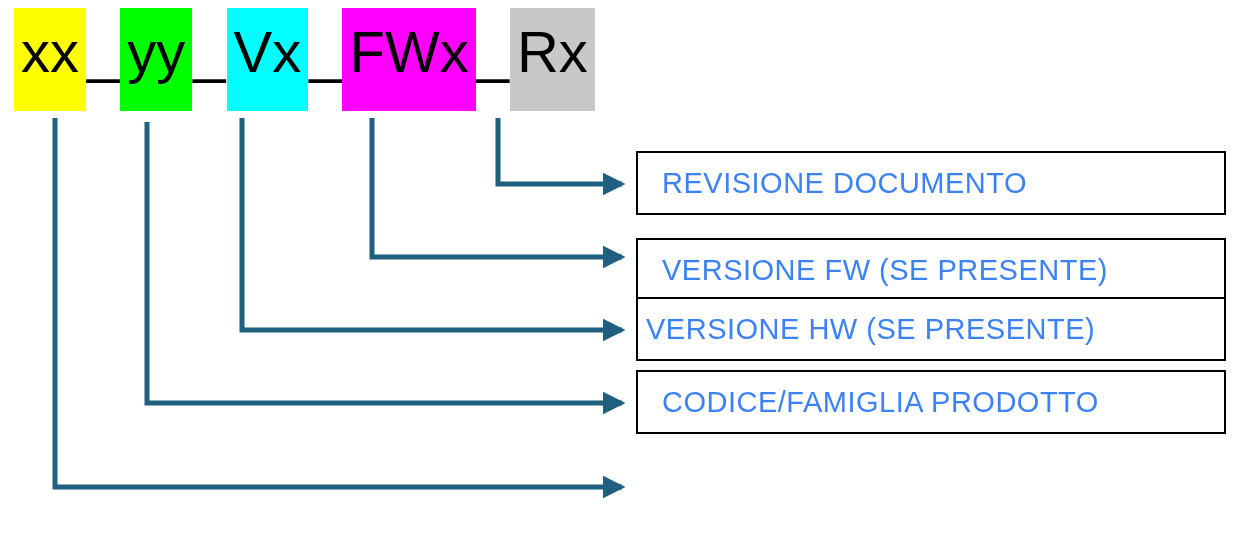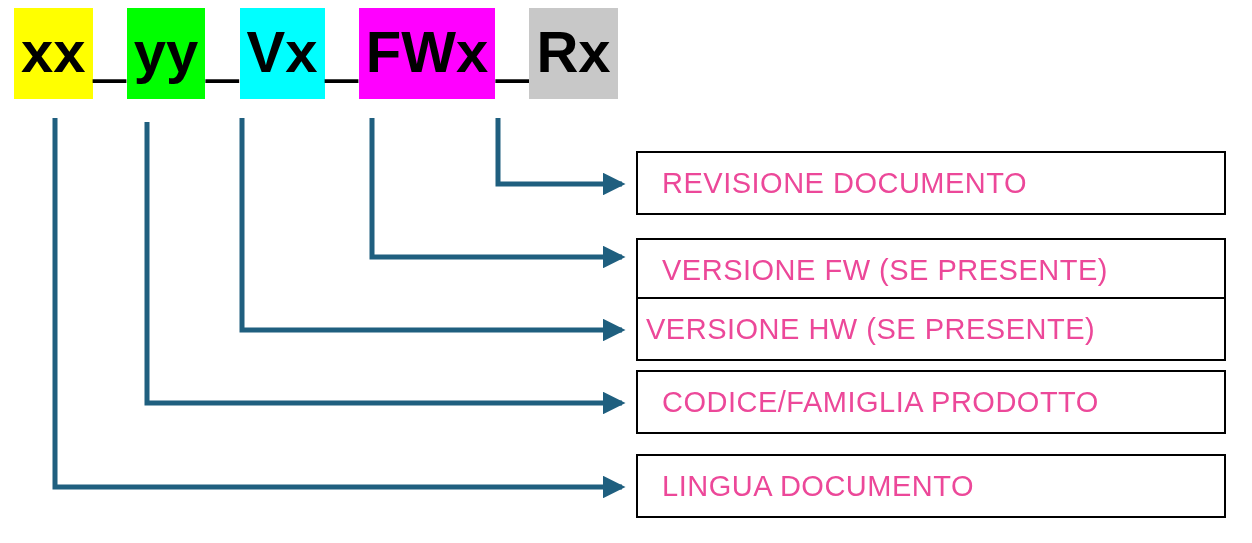--- a/index.html
+++ b/index.html
@@ -14,22 +14,22 @@
   .filename{
     position:absolute;
     left:14px;top:8px;
     white-space:nowrap;
     font-size:58px;
     line-height:1.28;
     color:#000000;
   }
   .seg{
     display:inline-block;
-    padding:7px 7px 10px 7px;
-    font-weight:700;
+    padding:7px 7px 22px 7px;
+    font-weight:400;
   }
   .sep{
     display:inline-block;
     margin:0 1px;
     color:#000000;
   }
   
   .arrows{
     position:absolute;
     left:0;top:0;
@@ -45,21 +45,21 @@
     border:2px solid #000000;
     background:#ffffff;
     display:flex;
     align-items:center;
     box-sizing:border-box;
     padding-left:24px;
   }
   .label-box span{
     font-size:29px;
     letter-spacing:0.5px;
-    color:#ec4899;
+    color:#3b82f6;
   }
   .box1{top:151px;}
   .box2{top:238px;}
   .box3{top:297px;padding-left:8px;}
   .box4{top:370px;text-align:right;}
   .box5{top:454px;}
 </style>
 </head>
 <body>
 
@@ -87,17 +87,14 @@
   </div>
   <div class="label-box box2">
     <span>VERSIONE FW (SE PRESENTE)</span>
   </div>
   <div class="label-box box3">
     <span>VERSIONE HW (SE PRESENTE)</span>
   </div>
   <div class="label-box box4">
     <span>CODICE/FAMIGLIA PRODOTTO</span>
   </div>
-  <div class="label-box box5">
-    <span>LINGUA DOCUMENTO</span>
-  </div>
 
 </div>
 
 </body></html>

